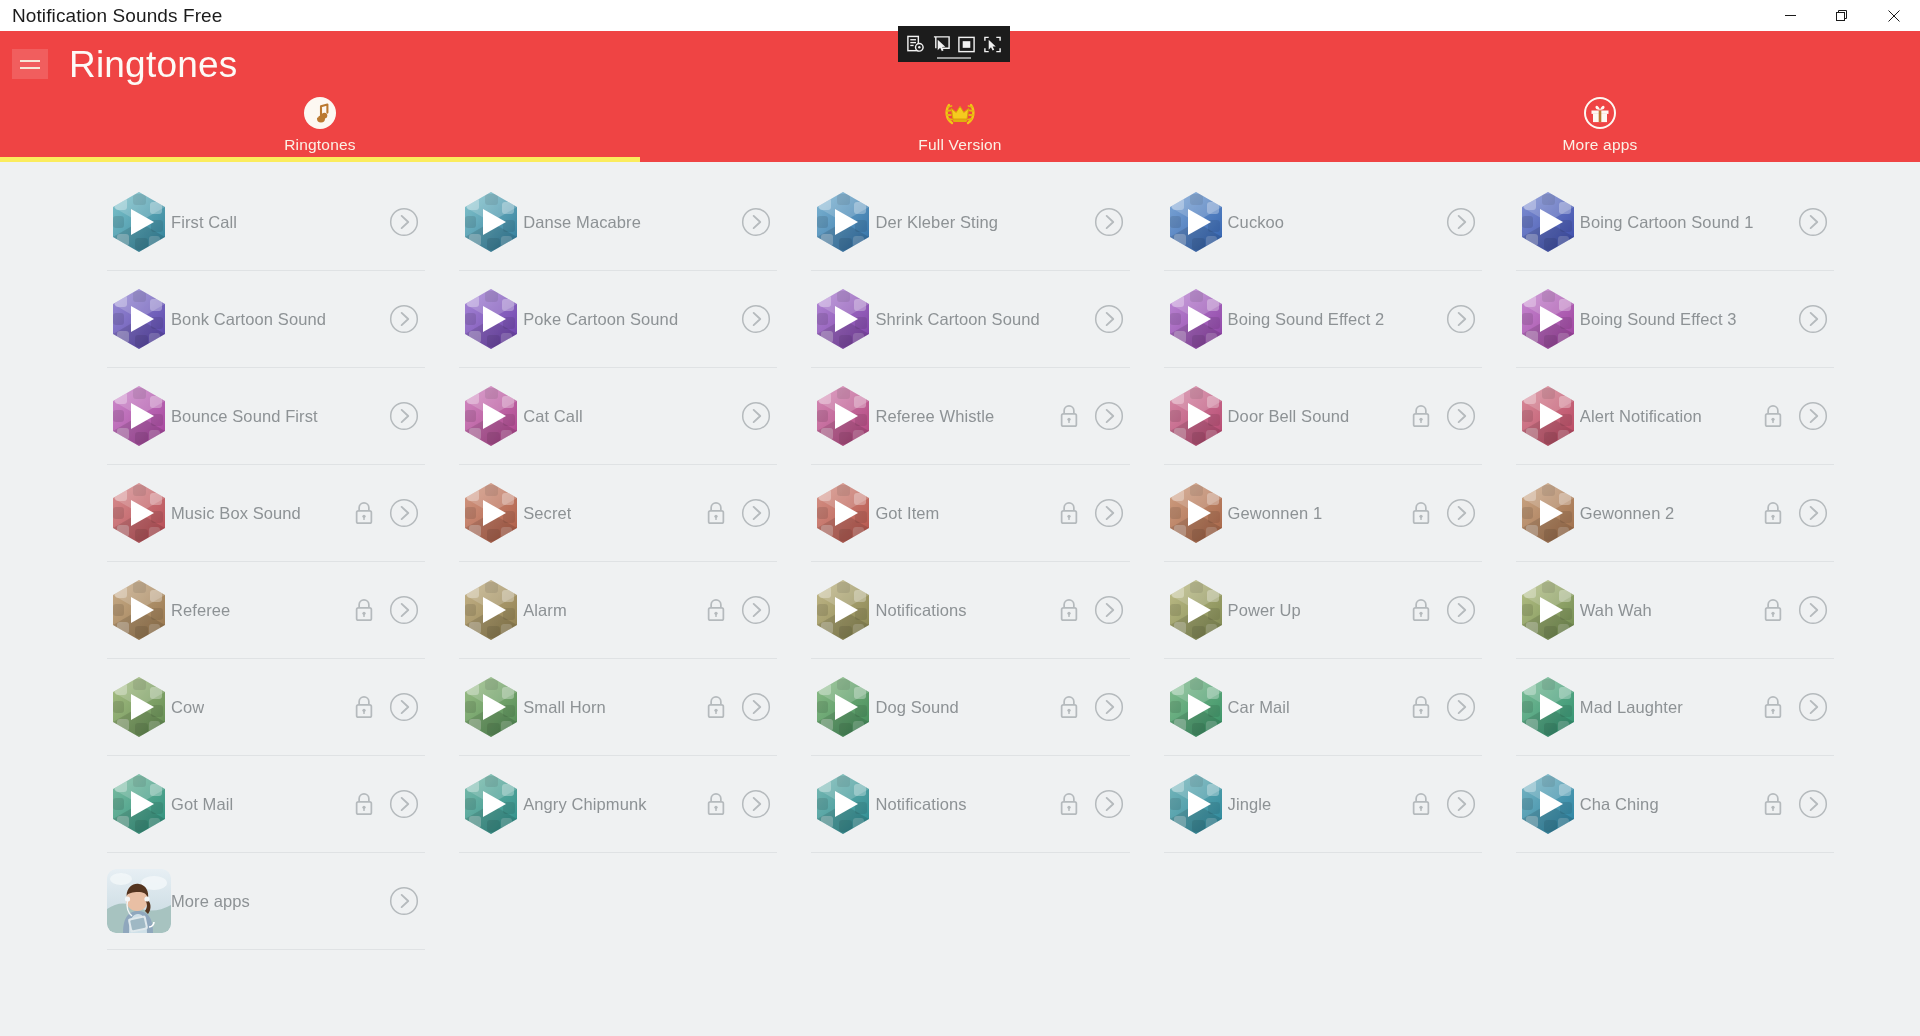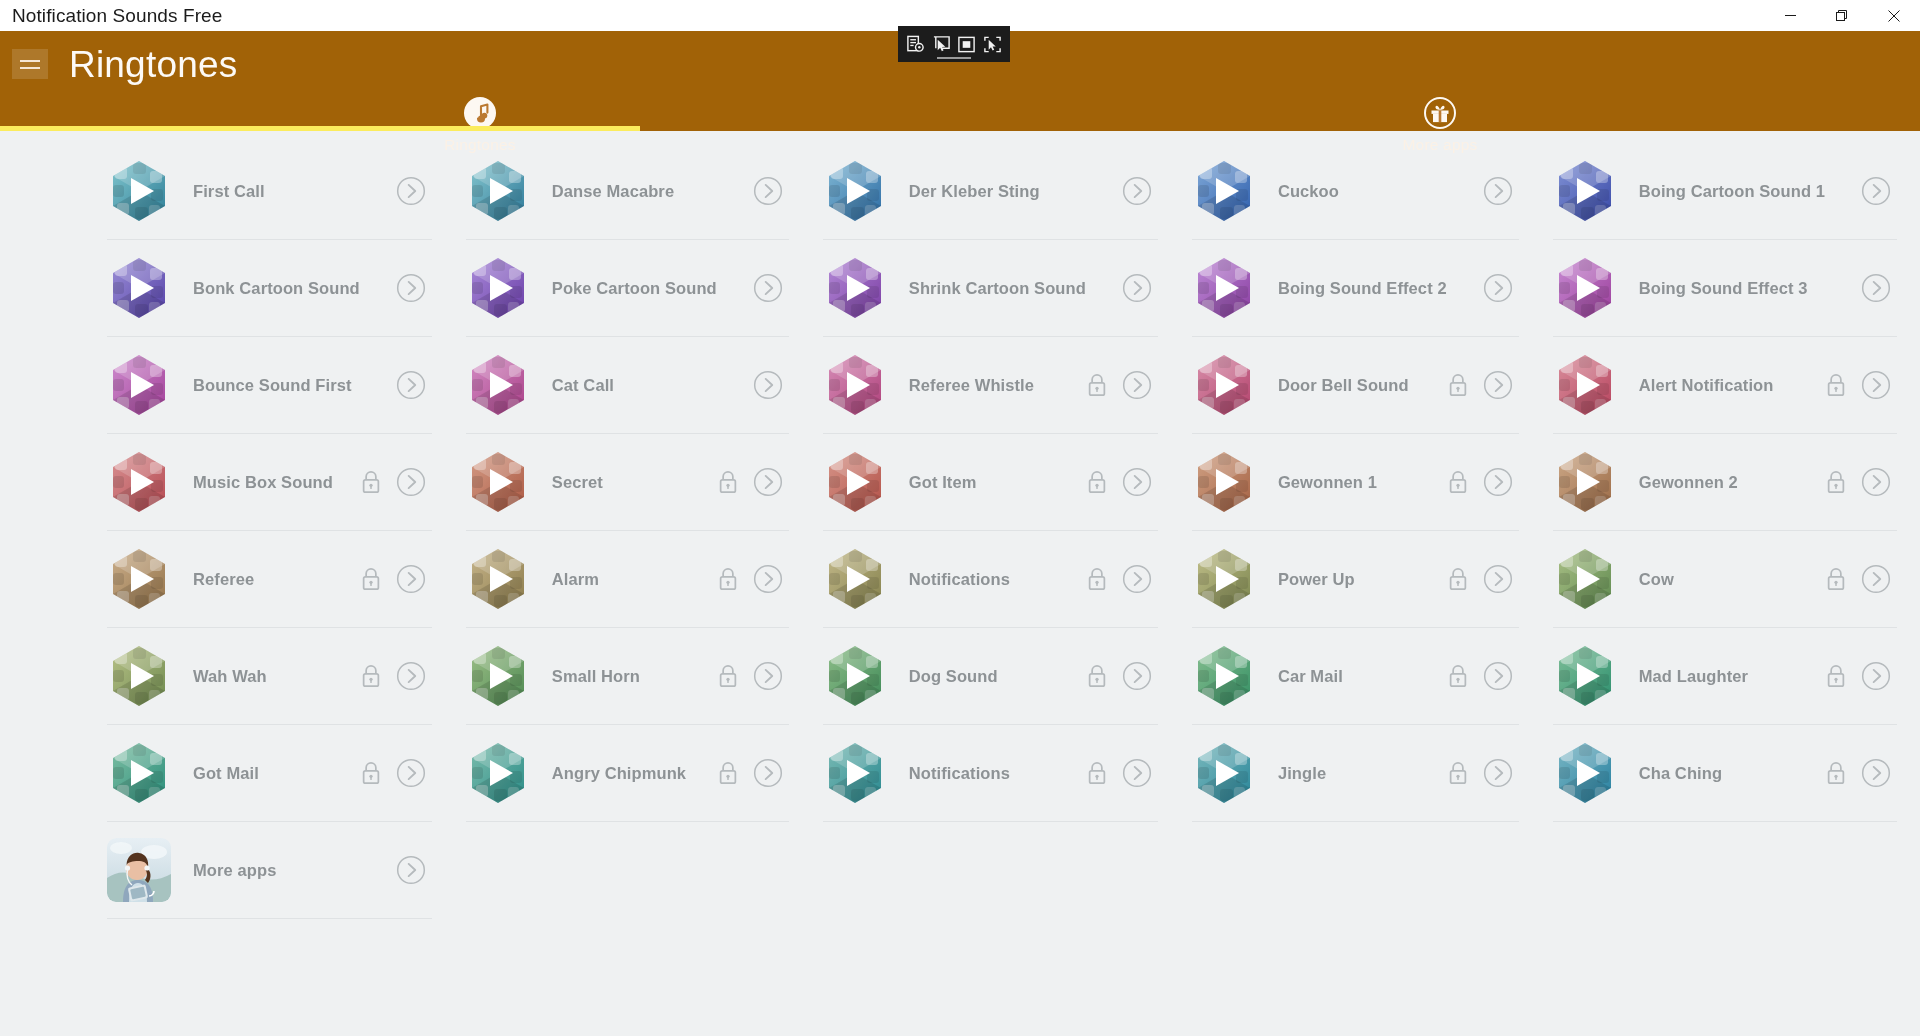--- a/index.html
+++ b/index.html
@@ -28,22 +28,22 @@
   }
   .win-controls { margin-left: auto; display: flex; height: 31px; }
   .win-btn {
     width: 52px; height: 31px;
     display: flex; align-items: center; justify-content: center;
   }
   .win-btn svg { display: block; }
 
   
   .app-header {
-    background: #a16207;
-    height: 100px;
+    background: #ef4444;
+    height: 131px;
     position: relative;
   }
   .header-top {
     height: 62px;
     display: flex;
     align-items: center;
     padding-left: 6px;
   }
   .hamburger {
     width: 36px; height: 30px;
@@ -129,22 +129,21 @@
   .hexwrap {
     width: 64px; height: 64px;
     position: relative;
     flex: 0 0 64px;
   }
   .hexwrap svg { display: block; }
 
   .item-label {
     font-size: 16.5px;
     color: #8d9295;
-    margin-left: 22px;
-    font-weight: 700;
+    font-weight: 400;
     white-space: nowrap;
     overflow: hidden;
     text-overflow: ellipsis;
     letter-spacing: .1px;
   }
   .cell-actions {
     margin-left: auto;
     display: flex;
     align-items: center;
     gap: 14px;
@@ -236,20 +235,33 @@
         <svg width="34" height="34" viewBox="0 0 34 34">
           <circle cx="17" cy="17" r="16" fill="#fdf8f2"></circle>
           <path d="M15 22.5a3 3 0 1 0 3-3V10.2l6.4-1.7v8.1" fill="none" stroke="#bb7931" stroke-width="2.1" stroke-linecap="round" stroke-linejoin="round"></path>
           <circle cx="21.4" cy="19.6" r="2.9" fill="#bb7931"></circle>
           <circle cx="18" cy="22.5" r="3" fill="#bb7931"></circle>
         </svg>
       </div>
       <div class="tab-label">Ringtones</div>
     </div>
 
+    <div class="tab">
+      <div class="tab-icon">
+        <svg width="34" height="32" viewBox="0 0 34 32">
+          <path d="M6 8 C2 14 3 22 9 26" fill="none" stroke="#f2c617" stroke-width="2.4" stroke-linecap="round"></path>
+          <path d="M28 8 C32 14 31 22 25 26" fill="none" stroke="#f2c617" stroke-width="2.4" stroke-linecap="round"></path>
+          <path d="M5 10 L8.5 9 M4 14 L7.6 13.4 M4.2 18 L7.8 18 M5.6 22 L9 22.6" stroke="#e5b510" stroke-width="1.8" stroke-linecap="round"></path>
+          <path d="M29 10 L25.5 9 M30 14 L26.4 13.4 M29.8 18 L26.2 18 M28.4 22 L25 22.6" stroke="#e5b510" stroke-width="1.8" stroke-linecap="round"></path>
+          <path d="M10 22 L8.4 11.5 L13.2 15.4 L17 9.4 L20.8 15.4 L25.6 11.5 L24 22 Z" fill="#f5cb1f" stroke="#d9a406" stroke-width="1"></path>
+          <rect x="10" y="22.3" width="14" height="2.6" rx="0.8" fill="#e0af0c"></rect>
+        </svg>
+      </div>
+      <div class="tab-label">Full Version</div>
+    </div>
 
     <div class="tab">
       <div class="tab-icon">
         <svg width="34" height="34" viewBox="0 0 34 34">
           <circle cx="17" cy="17" r="15" fill="none" stroke="#fdf8f2" stroke-width="2"></circle>
           <rect x="8.5" y="14.5" width="17" height="3.4" fill="#fdf8f2"></rect>
           <rect x="10" y="17.9" width="14" height="8.2" fill="#fdf8f2"></rect>
           <rect x="15.7" y="14.5" width="2.6" height="11.6" fill="#bb7931"></rect>
           <path d="M17 14 C13.5 14 12 12.4 12.6 10.6 C13.2 8.9 15.5 9.4 17 14 Z" fill="#fdf8f2"></path>
           <path d="M17 14 C20.5 14 22 12.4 21.4 10.6 C20.8 8.9 18.5 9.4 17 14 Z" fill="#fdf8f2"></path>
@@ -1279,20 +1291,64 @@
   <svg class="chevron-btn" viewBox="0 0 32 32">
     <circle cx="16" cy="16" r="14.2" fill="none" stroke="#b5babd" stroke-width="1.6"></circle>
     <polyline points="13.5,9.5 20.5,16 13.5,22.5" fill="none" stroke="#b5babd" stroke-width="2" stroke-linecap="round" stroke-linejoin="round"></polyline>
   </svg>
     </div>
   </div>
   <div class="cell">
     <div class="hexwrap">
   <svg width="64" height="64" viewBox="0 0 64 64">
     <defs>
+      <linearGradient id="g24" x1="0" y1="0" x2="1" y2="1">
+        <stop offset="0%" stop-color="#b6c086"></stop>
+        <stop offset="100%" stop-color="#6f8a4f"></stop>
+      </linearGradient>
+      <clipPath id="c24">
+        <path d="M32 2 L58 17 L58 47 L32 62 L6 47 L6 17 Z"></path>
+      </clipPath>
+    </defs>
+    <path d="M32 2 L58 17 L58 47 L32 62 L6 47 L6 17 Z" fill="url(#g24)"></path>
+    <g clip-path="url(#c24)" opacity="0.30">
+      <rect x="8" y="8" width="12" height="12" rx="3" fill="#ffffff"></rect>
+      <rect x="26" y="4" width="13" height="11" rx="3" fill="#000000" opacity="0.35"></rect>
+      <rect x="43" y="12" width="12" height="12" rx="3" fill="#ffffff"></rect>
+      <rect x="6" y="26" width="11" height="12" rx="3" fill="#000000" opacity="0.35"></rect>
+      <rect x="44" y="30" width="12" height="12" rx="3" fill="#000000" opacity="0.3"></rect>
+      <rect x="10" y="44" width="12" height="12" rx="3" fill="#ffffff"></rect>
+      <rect x="28" y="48" width="13" height="12" rx="3" fill="#000000" opacity="0.3"></rect>
+      <rect x="42" y="46" width="11" height="11" rx="3" fill="#ffffff" opacity="0.7"></rect>
+    </g>
+    <path d="M32 2 L58 17 L32 32 L6 17 Z" fill="#ffffff" opacity="0.18"></path>
+    <path d="M6 47 L32 62 L58 47 L32 32 Z" fill="#000000" opacity="0.12"></path>
+    <path d="M24 19 L47 32 L24 45 Z" fill="#ffffff"></path>
+  </svg>
+        </div>
+    <div class="item-label">Wah Wah</div>
+    <div class="cell-actions">
+
+  <svg class="lock-icon" viewBox="0 0 20 24">
+    <path d="M5.5 10 V7.2 A4.5 4.5 0 0 1 14.5 7.2 V10" fill="none" stroke="#b5babd" stroke-width="1.6"></path>
+    <rect x="3.2" y="10" width="13.6" height="11.4" rx="1.6" fill="none" stroke="#b5babd" stroke-width="1.6"></rect>
+    <circle cx="10" cy="15" r="1.5" fill="#b5babd"></circle>
+    <rect x="9.3" y="15" width="1.4" height="3.4" fill="#b5babd"></rect>
+  </svg>
+
+  <svg class="chevron-btn" viewBox="0 0 32 32">
+    <circle cx="16" cy="16" r="14.2" fill="none" stroke="#b5babd" stroke-width="1.6"></circle>
+    <polyline points="13.5,9.5 20.5,16 13.5,22.5" fill="none" stroke="#b5babd" stroke-width="2" stroke-linecap="round" stroke-linejoin="round"></polyline>
+  </svg>
+    </div>
+  </div>
+  <div class="cell">
+    <div class="hexwrap">
+  <svg width="64" height="64" viewBox="0 0 64 64">
+    <defs>
       <linearGradient id="g25" x1="0" y1="0" x2="1" y2="1">
         <stop offset="0%" stop-color="#a9bf85"></stop>
         <stop offset="100%" stop-color="#5f8a50"></stop>
       </linearGradient>
       <clipPath id="c25">
         <path d="M32 2 L58 17 L58 47 L32 62 L6 47 L6 17 Z"></path>
       </clipPath>
     </defs>
     <path d="M32 2 L58 17 L58 47 L32 62 L6 47 L6 17 Z" fill="url(#g25)"></path>
     <g clip-path="url(#c25)" opacity="0.30">
@@ -1304,64 +1360,20 @@
       <rect x="10" y="44" width="12" height="12" rx="3" fill="#ffffff"></rect>
       <rect x="28" y="48" width="13" height="12" rx="3" fill="#000000" opacity="0.3"></rect>
       <rect x="42" y="46" width="11" height="11" rx="3" fill="#ffffff" opacity="0.7"></rect>
     </g>
     <path d="M32 2 L58 17 L32 32 L6 17 Z" fill="#ffffff" opacity="0.18"></path>
     <path d="M6 47 L32 62 L58 47 L32 32 Z" fill="#000000" opacity="0.12"></path>
     <path d="M24 19 L47 32 L24 45 Z" fill="#ffffff"></path>
   </svg>
         </div>
     <div class="item-label">Cow</div>
-    <div class="cell-actions">
-
-  <svg class="lock-icon" viewBox="0 0 20 24">
-    <path d="M5.5 10 V7.2 A4.5 4.5 0 0 1 14.5 7.2 V10" fill="none" stroke="#b5babd" stroke-width="1.6"></path>
-    <rect x="3.2" y="10" width="13.6" height="11.4" rx="1.6" fill="none" stroke="#b5babd" stroke-width="1.6"></rect>
-    <circle cx="10" cy="15" r="1.5" fill="#b5babd"></circle>
-    <rect x="9.3" y="15" width="1.4" height="3.4" fill="#b5babd"></rect>
-  </svg>
-
-  <svg class="chevron-btn" viewBox="0 0 32 32">
-    <circle cx="16" cy="16" r="14.2" fill="none" stroke="#b5babd" stroke-width="1.6"></circle>
-    <polyline points="13.5,9.5 20.5,16 13.5,22.5" fill="none" stroke="#b5babd" stroke-width="2" stroke-linecap="round" stroke-linejoin="round"></polyline>
-  </svg>
-    </div>
-  </div>
-  <div class="cell">
-    <div class="hexwrap">
-  <svg width="64" height="64" viewBox="0 0 64 64">
-    <defs>
-      <linearGradient id="g24" x1="0" y1="0" x2="1" y2="1">
-        <stop offset="0%" stop-color="#b6c086"></stop>
-        <stop offset="100%" stop-color="#6f8a4f"></stop>
-      </linearGradient>
-      <clipPath id="c24">
-        <path d="M32 2 L58 17 L58 47 L32 62 L6 47 L6 17 Z"></path>
-      </clipPath>
-    </defs>
-    <path d="M32 2 L58 17 L58 47 L32 62 L6 47 L6 17 Z" fill="url(#g24)"></path>
-    <g clip-path="url(#c24)" opacity="0.30">
-      <rect x="8" y="8" width="12" height="12" rx="3" fill="#ffffff"></rect>
-      <rect x="26" y="4" width="13" height="11" rx="3" fill="#000000" opacity="0.35"></rect>
-      <rect x="43" y="12" width="12" height="12" rx="3" fill="#ffffff"></rect>
-      <rect x="6" y="26" width="11" height="12" rx="3" fill="#000000" opacity="0.35"></rect>
-      <rect x="44" y="30" width="12" height="12" rx="3" fill="#000000" opacity="0.3"></rect>
-      <rect x="10" y="44" width="12" height="12" rx="3" fill="#ffffff"></rect>
-      <rect x="28" y="48" width="13" height="12" rx="3" fill="#000000" opacity="0.3"></rect>
-      <rect x="42" y="46" width="11" height="11" rx="3" fill="#ffffff" opacity="0.7"></rect>
-    </g>
-    <path d="M32 2 L58 17 L32 32 L6 17 Z" fill="#ffffff" opacity="0.18"></path>
-    <path d="M6 47 L32 62 L58 47 L32 32 Z" fill="#000000" opacity="0.12"></path>
-    <path d="M24 19 L47 32 L24 45 Z" fill="#ffffff"></path>
-  </svg>
-        </div>
-    <div class="item-label">Wah Wah</div>
     <div class="cell-actions">
 
   <svg class="lock-icon" viewBox="0 0 20 24">
     <path d="M5.5 10 V7.2 A4.5 4.5 0 0 1 14.5 7.2 V10" fill="none" stroke="#b5babd" stroke-width="1.6"></path>
     <rect x="3.2" y="10" width="13.6" height="11.4" rx="1.6" fill="none" stroke="#b5babd" stroke-width="1.6"></rect>
     <circle cx="10" cy="15" r="1.5" fill="#b5babd"></circle>
     <rect x="9.3" y="15" width="1.4" height="3.4" fill="#b5babd"></rect>
   </svg>
 
   <svg class="chevron-btn" viewBox="0 0 32 32">

